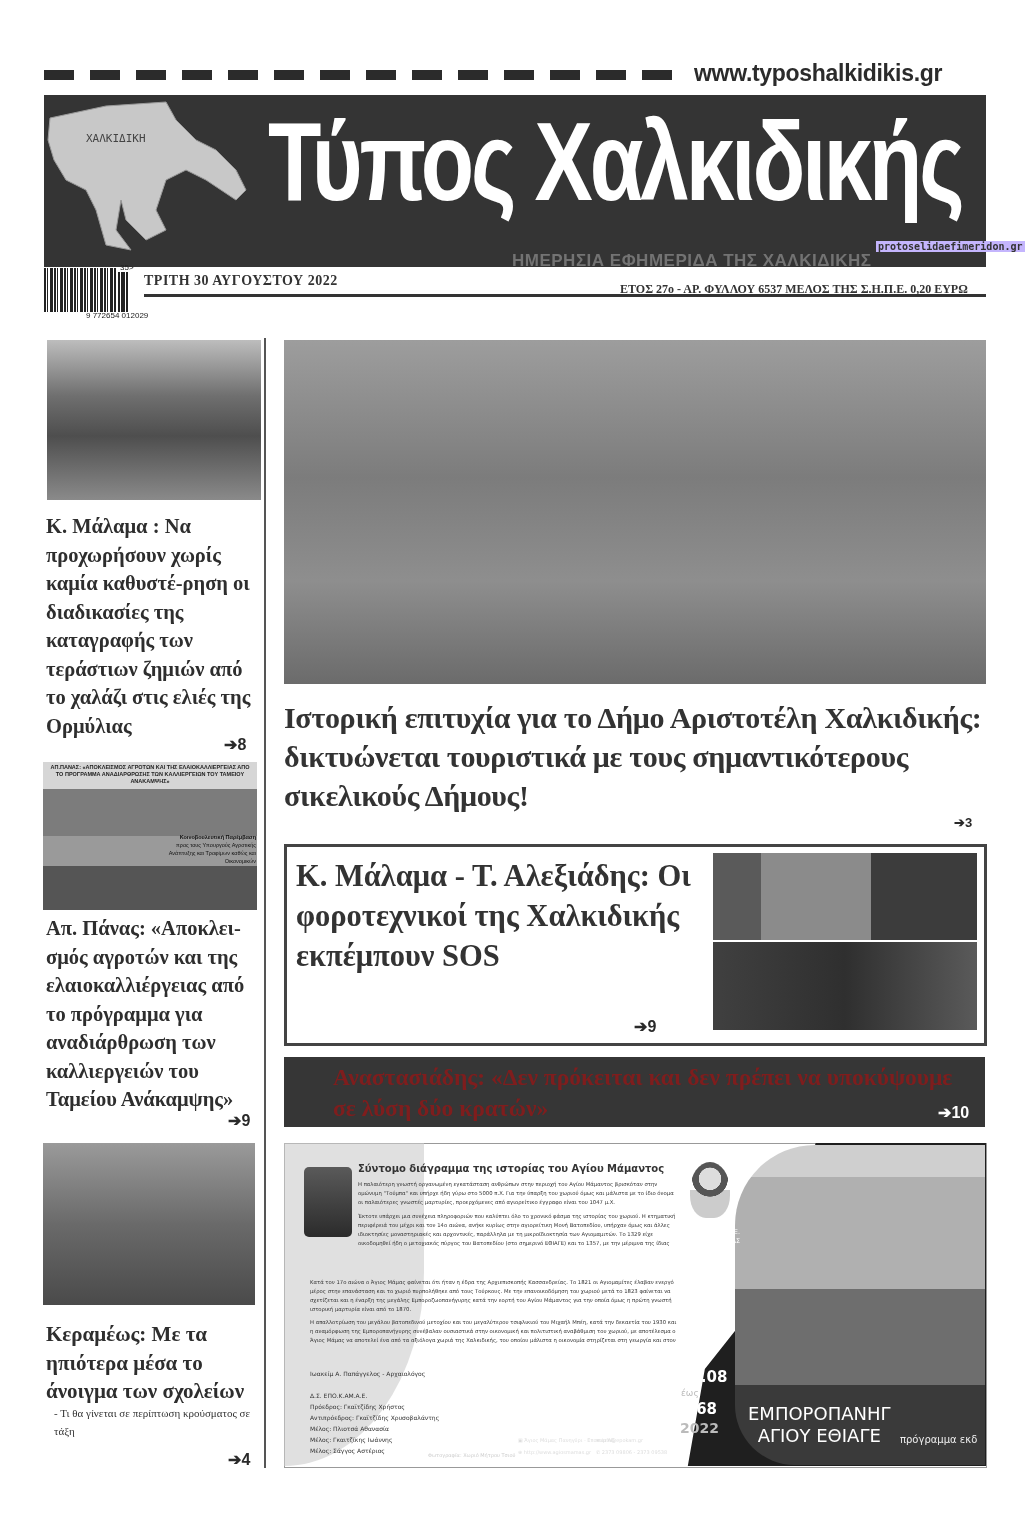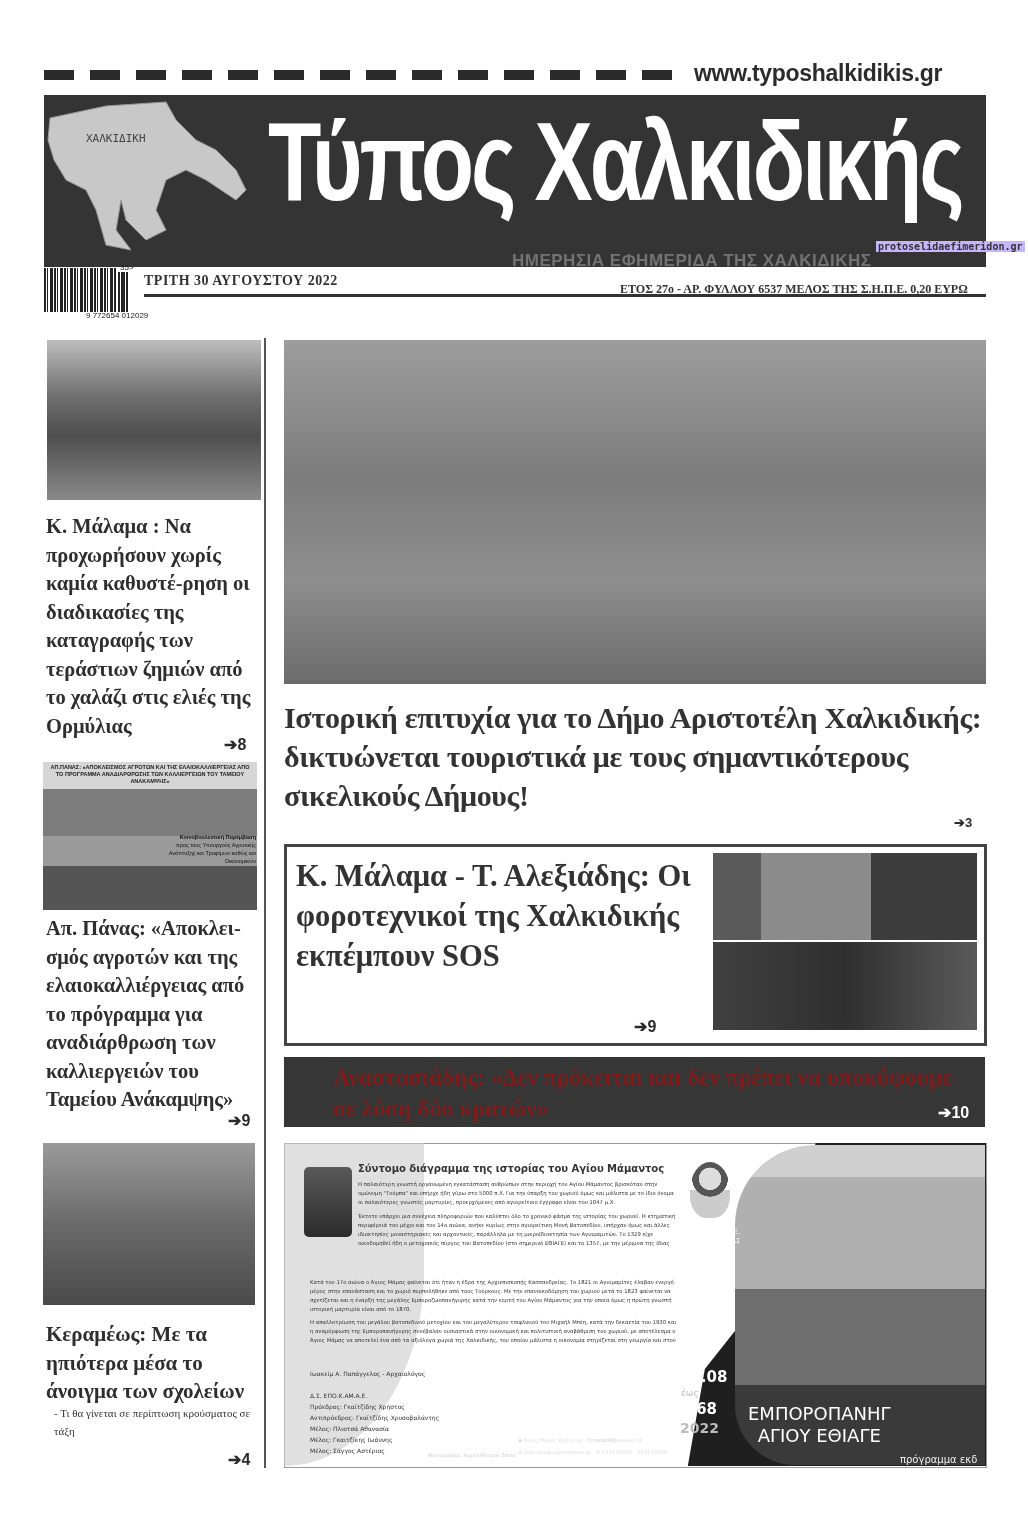--- a/index.html
+++ b/index.html
@@ -48,21 +48,21 @@
   .ad-wave{left:284px;top:1143px;width:140px;height:323px;background:#ccc;border-radius:0 0 100% 0/0 0 60% 0;opacity:.6;}
   .ad-icon{left:304px;top:1167px;width:48px;height:70px;border-radius:5px;background:linear-gradient(180deg,#5a5a5a,#2b2b2b);}
   .ad-title{left:358px;top:1163px;font-family:"DejaVu Sans",sans-serif;font-size:10px;font-weight:bold;color:#333;}
   .ad-text{font-family:"DejaVu Sans",sans-serif;font-size:5.3px;line-height:9px;color:#333;}
   .ad-dark{left:560px;top:1143px;width:426px;height:323px;background:#1f1f1f;clip-path:polygon(30% 100%,34% 70%,52% 40%,60% 0,100% 0,100% 100%);}
   .ad-church{left:735px;top:1145px;width:250px;height:320px;background:linear-gradient(180deg,#cfcfcf 0 10%,#b0b0b0 10% 45%,#6e6e6e 45% 75%,#3a3a3a 75%);border-radius:80px 0 0 60px;}
   .ad-logo-text{left:680px;top:1228px;font-family:"DejaVu Sans",sans-serif;font-size:6.5px;color:#fff;line-height:9px;text-align:right;width:60px;}
   .ad-logo{left:690px;top:1162px;width:40px;height:56px;border-radius:50% 50% 40% 40%;background:radial-gradient(circle at 50% 30%,#ddd 0 25%,#555 26% 40%,transparent 41%),linear-gradient(180deg,transparent 50%,#ccc 50%);}
   .ad-date{font-family:"DejaVu Sans",sans-serif;color:#fff;}
   .ad-event{left:748px;top:1379px;font-family:"DejaVu Sans",sans-serif;font-size:18px;color:#fff;line-height:22px;text-align:center;white-space:nowrap;margin-top:24px;}
-  .ad-event-sub{left:900px;top:1434px;font-family:"DejaVu Sans",sans-serif;font-size:10px;color:#eee;margin-top:20px;}
+  .ad-event-sub{left:900px;top:1434px;font-family:"DejaVu Sans",sans-serif;font-size:10px;color:#eee;}
   .ad-contact{font-family:"DejaVu Sans",sans-serif;font-size:5px;color:#ddd;}
   .ad-board{left:310px;top:1342px;font-family:"DejaVu Sans",sans-serif;font-size:6px;line-height:11px;color:#333;}
 </style>
 </head>
 <body>
 
 <div class="abs dashes"></div>
 <div class="abs site-url">www.typoshalkidikis.gr</div>
 
 <div class="abs masthead"></div>

